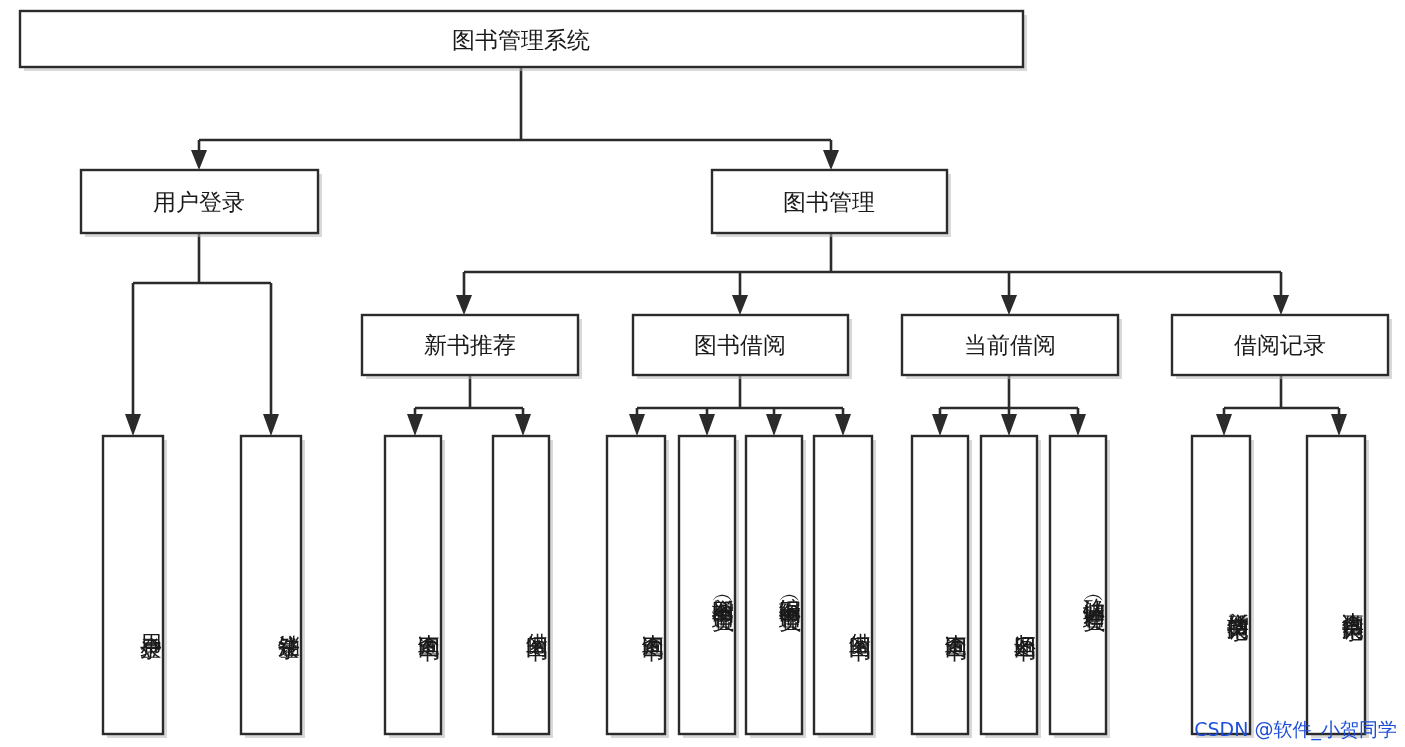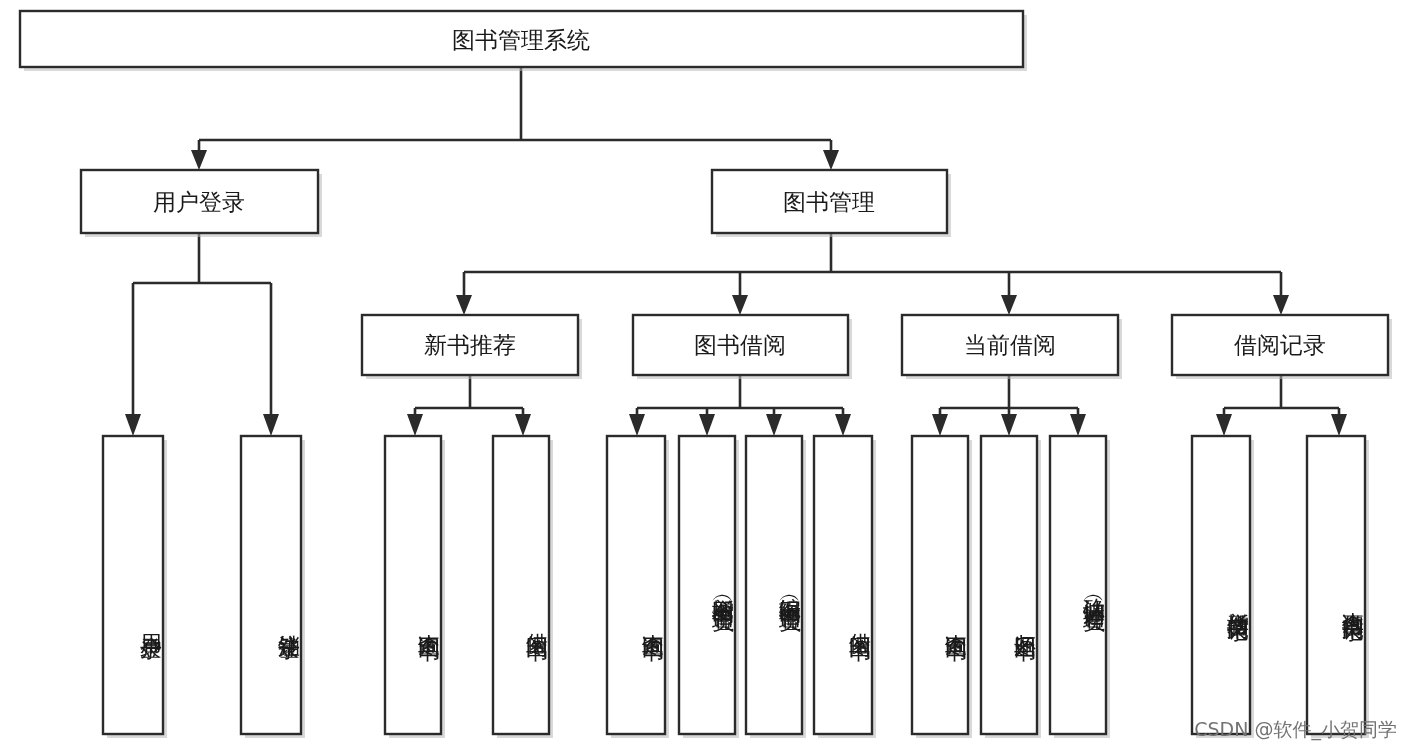--- a/index.html
+++ b/index.html
@@ -72,21 +72,21 @@
     justify-content: center;
     white-space: nowrap;
     pointer-events: none;
   }
   #watermark {
     position: absolute;
     right: 8px;
     bottom: 4px;
     font-family: "DejaVu Sans", "Liberation Sans", sans-serif;
     font-size: 19px;
-    color: #737373;
+    color: #1d4ed8;
     white-space: nowrap;
     pointer-events: none;
     margin-top: 36px;
   }
 </style>
 </head>
 <body>
 
 <div id="diagram-root">
 

